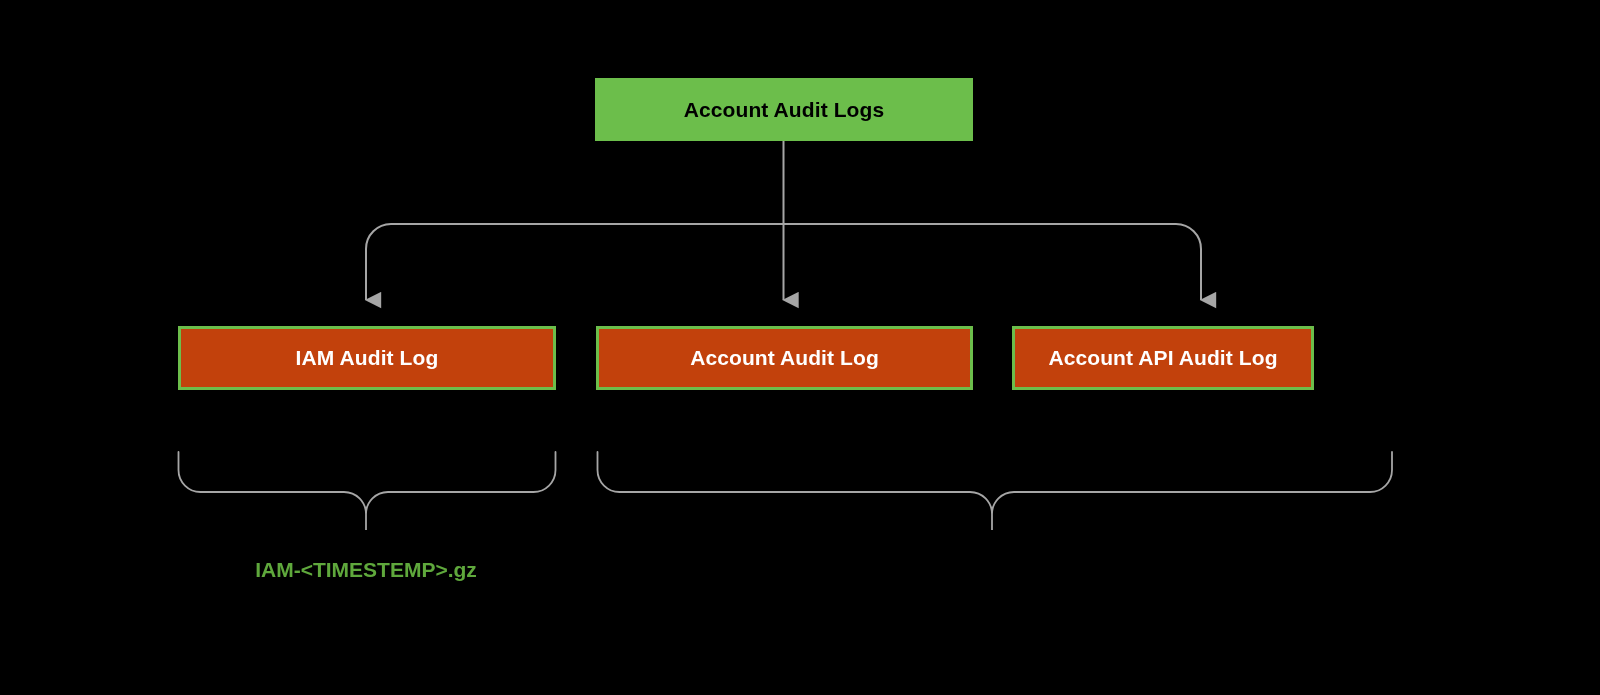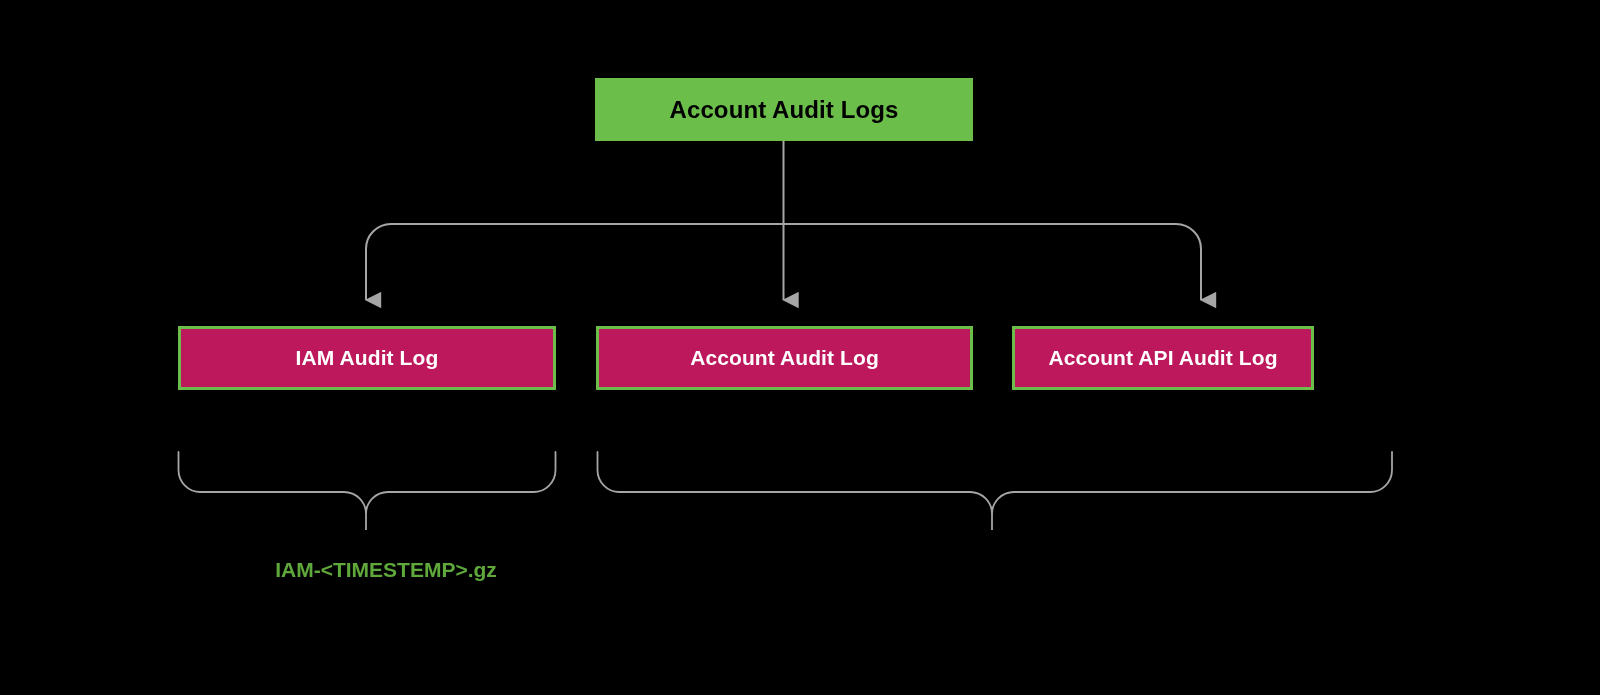--- a/index.html
+++ b/index.html
@@ -43,47 +43,47 @@
   #node-root {
     left: 595px;
     top: 78px;
     width: 378px;
     height: 63px;
     background: #6CBE4B;
     border: 0;
   }
   #node-root .node-label {
     color: #000000;
-    font-size: 24px;
+    font-size: 21px;
     text-align: center;
   }
   
   .node-child {
     height: 64px;
-    background: #be185d;
+    background: #c2410c;
     border: 3px solid #6CBE4B;
   }
   .node-child .node-label {
     color: #ffffff;
     font-size: 21px;
   }
   #node-iam      { left: 178px;  top: 326px; width: 378px; }
   #node-console  { left: 596px;  top: 326px; width: 377px; }
   #node-api      { left: 1012px; top: 326px; width: 302px; }
 
   .file-label {
     position: absolute;
     color: #5FA83C;
     font-size: 21px;
     font-weight: bold;
     white-space: nowrap;
     transform: translateX(-50%);
     text-align: center;
   }
-  #label-iam-file     { left: 366px; top: 558px; margin-left: 20px; }
+  #label-iam-file     { left: 366px; top: 558px; }
   #label-account-file { left: 992px; top: 558px; }
 </style>
 </head>
 <body>
 
 <div id="canvas">
 
   <svg id="wires" viewBox="0 0 1600 695" width="1600" height="695" xmlns="http://www.w3.org/2000/svg">
     <defs>
       <marker id="arrowhead" markerWidth="9" markerHeight="9" refX="4.2" refY="8" orient="auto" markerUnits="strokeWidth">

